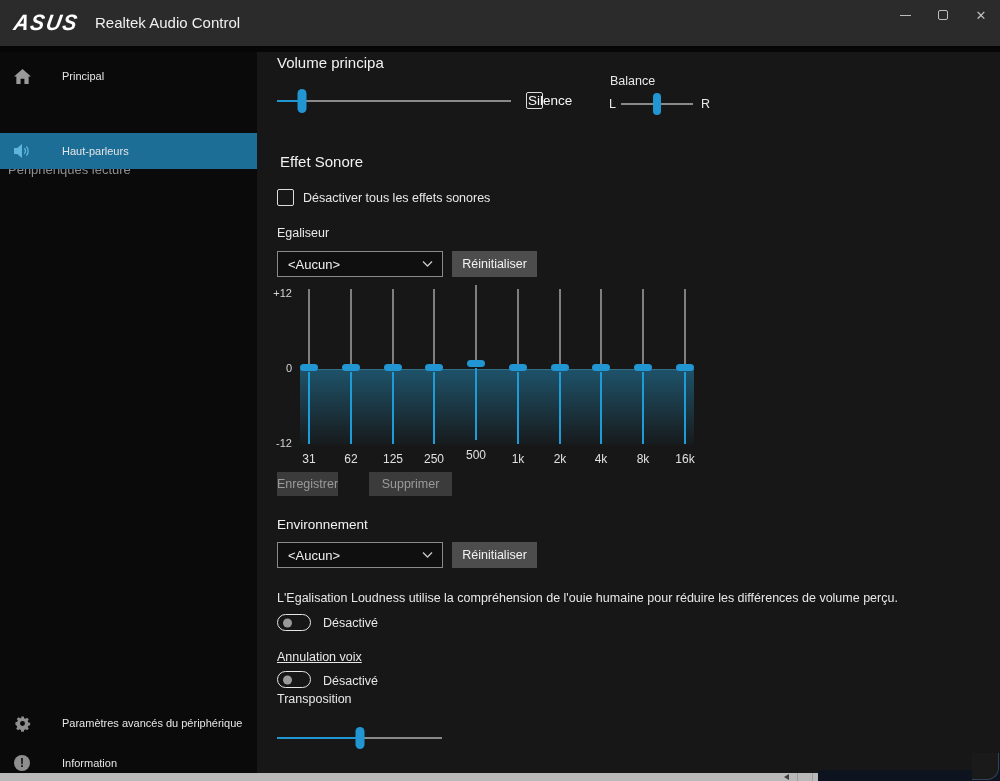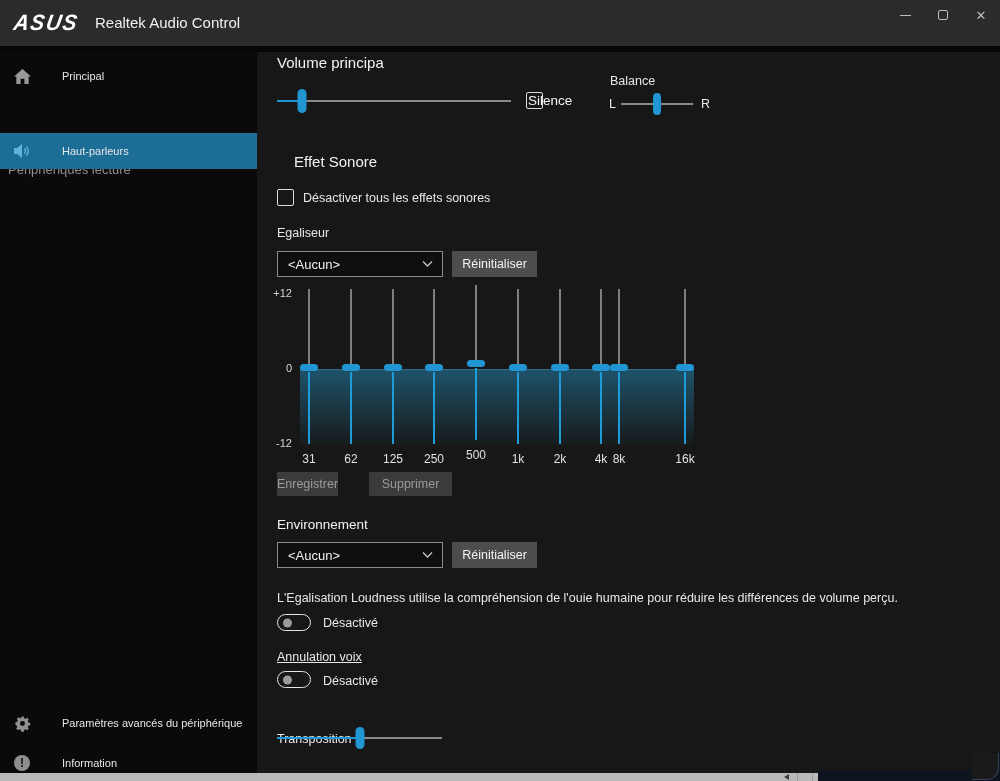--- a/index.html
+++ b/index.html
@@ -159,21 +159,21 @@
 
   <div class="abs lbl-sm" style="left:610px; top:74px;">Balance</div>
   <div class="abs lbl-sm" style="left:609px; top:97px;">L</div>
   <div class="hslider no-fill" style="left: 621px; top: 93px; width: 72px; height: 22px; --pct: 50;">
     <div class="track"></div>
 
     <div class="handle" style="width:8px;"></div>
   </div>
   <div class="abs lbl-sm" style="left:701px; top:97px;">R</div>
 
-  <div class="abs h1" style="left:294px; top:153px;">Effet Sonore</div>
+  <div class="abs h1" style="left:280px; top:153px;">Effet Sonore</div>
   <div class="checkbox" style="left:277px; top:189px;"></div>
   <div class="abs lbl-sm" style="left:303px; top:191px;">Désactiver tous les effets sonores</div>
 
   <div class="abs lbl-sm" style="left:277px; top:226px;">Egaliseur</div>
   <div class="dropdown" style="left:277px; top:251px;">
     <span class="val">&lt;Aucun&gt;</span>
     <span class="chev">
       <svg width="11" height="7" viewBox="0 0 11 7">
           <path d="M1 1l4.5 4.5L10 1" stroke="#c8c8c8" stroke-width="1.3" fill="none"></path>
         </svg>
@@ -227,21 +227,21 @@
       <div class="eq-track-bottom"></div>
     <div class="eq-handle" style="top: 76px;"></div>
     <div class="eq-freq">2k</div>
   </div>
   <div id="eq-col-7" class="eq-col" style="left:592px; top:288px;">
     <div class="eq-track-top"></div>
       <div class="eq-track-bottom"></div>
     <div class="eq-handle" style="top: 76px;"></div>
     <div class="eq-freq">4k</div>
   </div>
-  <div id="eq-col-8" class="eq-col" style="left:610px; top:288px;">
+  <div id="eq-col-8" class="eq-col" style="left:634px; top:288px;">
     <div class="eq-track-top"></div>
       <div class="eq-track-bottom"></div>
     <div class="eq-handle" style="top: 76px;"></div>
     <div class="eq-freq">8k</div>
   </div>
   <div id="eq-col-9" class="eq-col" style="left:676px; top:288px;">
     <div class="eq-track-top"></div>
       <div class="eq-track-bottom"></div>
     <div class="eq-handle" style="top: 76px;"></div>
     <div class="eq-freq">16k</div>
@@ -266,21 +266,21 @@
       <span class="knob"></span>
     </div>
   <div class="abs lbl-sm" style="left:323px; top:616px;">Désactivé</div>
 
   <div class="abs lbl-sm" style="left:277px; top:650px;text-decoration:underline;">Annulation voix</div>
   <div class="toggle" style="left:277px; top:671px;">
       <span class="knob"></span>
     </div>
   <div class="abs lbl-sm" style="left:323px; top:674px;">Désactivé</div>
 
-  <div class="abs lbl-sm" style="left:277px; top:732px;text-align:center;">Transposition</div>
+  <div class="abs lbl-sm" style="left:277px; top:692px;text-align:center;">Transposition</div>
   <div class="hslider" style="left: 277px; top: 727px; width: 165px; height: 22px; --pct: 50;">
     <div class="track"></div>
     <div class="fill"></div>
     <div class="handle"></div>
   </div>
 
   <div class="bottom-scrollbar">
     <span class="scroll-arrow"></span>
     <span class="scroll-sep1"></span>
     <span class="scroll-sep2"></span>

